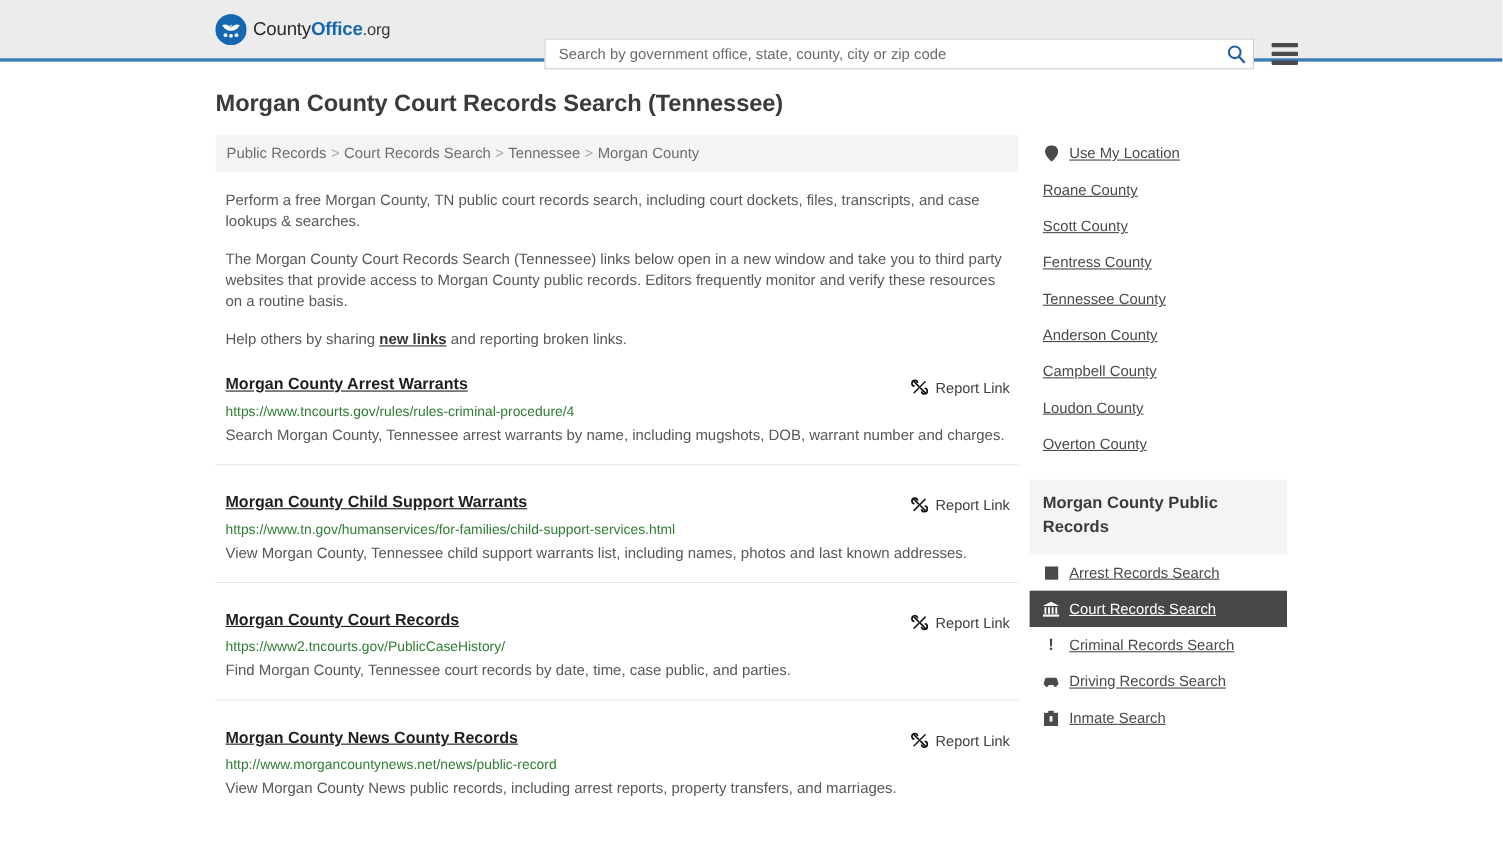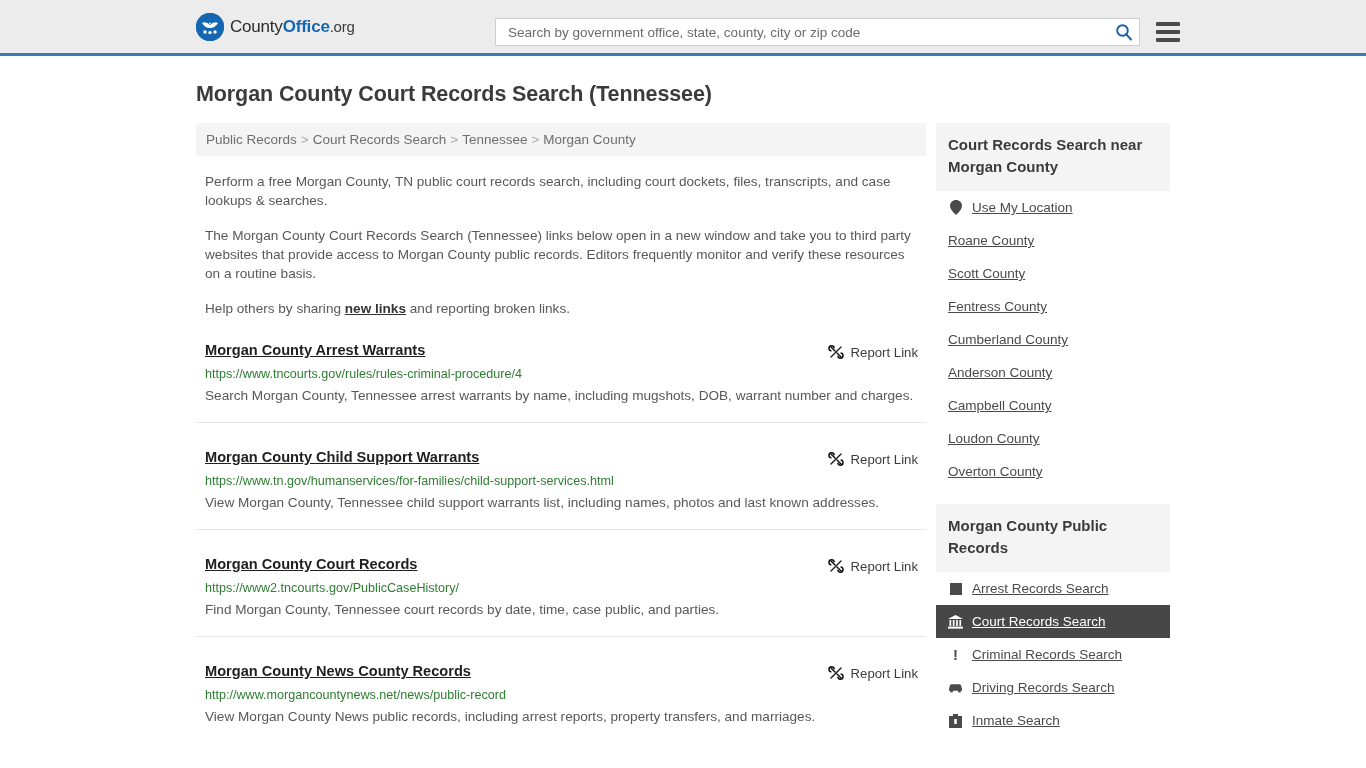--- a/index.html
+++ b/index.html
@@ -39,21 +39,21 @@
     letter-spacing: -0.2px;
     color: #2b2b2b;
     white-space: nowrap;
   }
   .logo-text .bold { color: #1667b2; font-weight: bold; }
   .logo-text .org { color: #3a3a3a; font-size: 15px; }
 
   .search-area {
     position: absolute;
     left: 495px;
-    top: 18px;
+    top: 35px;
     display: flex;
     align-items: center;
   }
   .search-box {
     width: 645px;
     height: 28px;
     background: #ffffff;
     border: 1px solid #cfcfcf;
     display: flex;
     align-items: center;
@@ -350,41 +350,40 @@
           <div class="result-url">http://www.morgancountynews.net/news/public-record</div>
           <div class="result-desc">View Morgan County News public records, including arrest reports, property transfers, and marriages.</div>
         </div>
 
       </div>
     </div>
 
     <div class="side-col">
 
       <div class="side-panel">
-        <div class="side-head">Court Records Search near Morgan County</div>
         <ul class="side-list near-list">
           <li class="side-item">
             <span class="ic">
               <svg width="12" height="15" viewBox="0 0 12 15">
                   <path d="M6 0 C2.7 0 0 2.6 0 5.8 C0 10 6 15 6 15 C6 15 12 10 12 5.8 C12 2.6 9.3 0 6 0 Z" fill="#4a4a4a"></path>
                 </svg>
             </span>
             <a>Use My Location</a>
           </li>
           <li class="side-item no-icon">
             <a>Roane County</a>
           </li>
           <li class="side-item no-icon">
             <a>Scott County</a>
           </li>
           <li class="side-item no-icon">
             <a>Fentress County</a>
           </li>
           <li class="side-item no-icon">
-            <a>Cumberland County</a>
+            <a>Tennessee County</a>
           </li>
           <li class="side-item no-icon">
             <a>Anderson County</a>
           </li>
           <li class="side-item no-icon">
             <a>Campbell County</a>
           </li>
           <li class="side-item no-icon">
             <a>Loudon County</a>
           </li>

